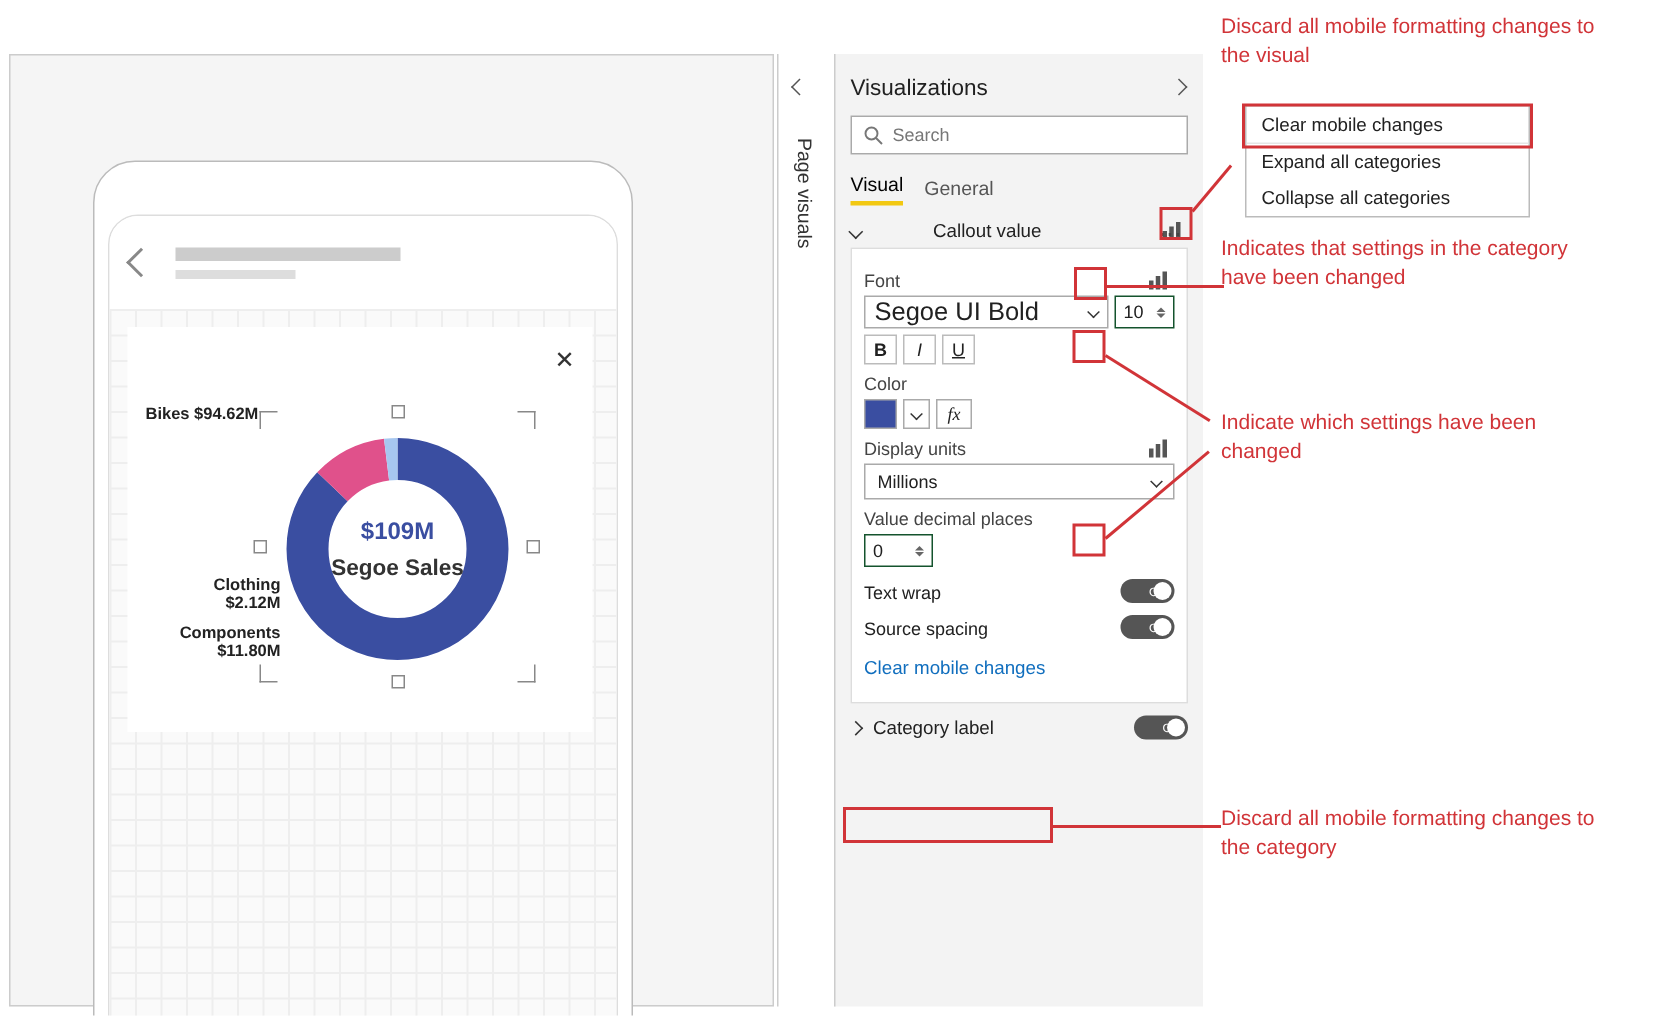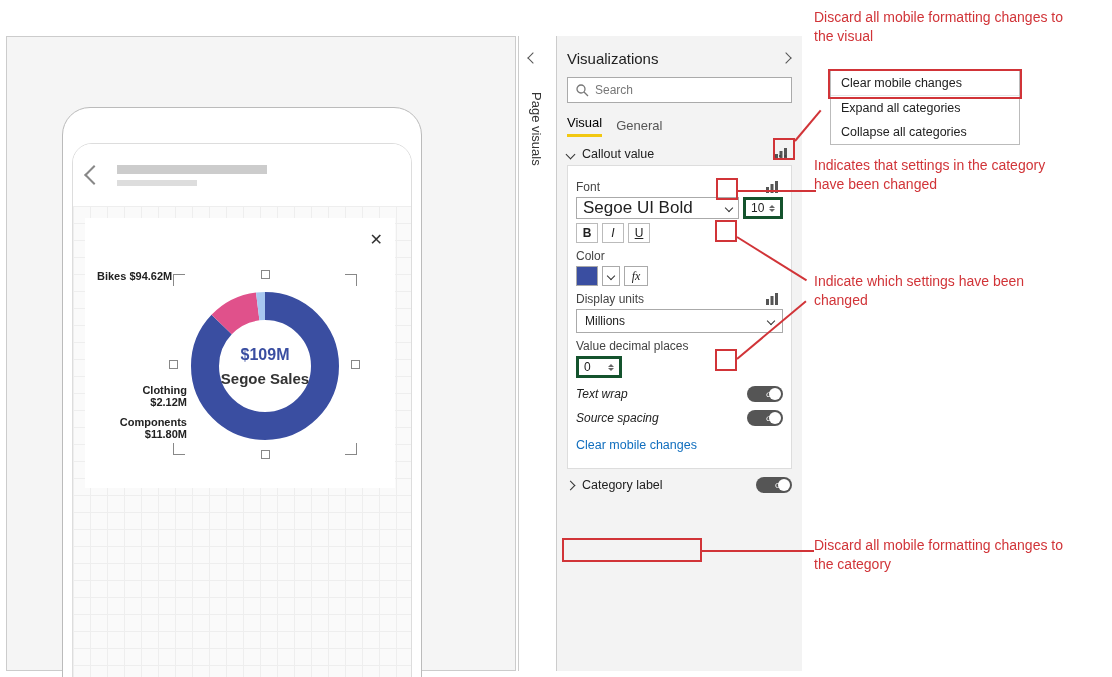--- a/index.html
+++ b/index.html
@@ -38,42 +38,42 @@
 
 .panel { position: absolute; left: 556px; top: 36px; width: 246px; height: 635px; background: #f3f3f3; border-left: 1px solid #ccc; padding: 14px 10px; }
 .panel h3 { font-size: 15px; font-weight: 400; margin-bottom: 10px; }
 .expand-chev { position: absolute; right: 12px; top: 18px; width: 8px; height: 8px; border-right: 1.5px solid #555; border-top: 1.5px solid #555; transform: rotate(45deg); }
 .search-box { display: flex; align-items: center; background: #fff; border: 1px solid #aaa; height: 26px; padding: 0 8px; font-size: 12px; color: #777; }
 .search-box svg { margin-right: 6px; }
 .tabs { display: flex; gap: 14px; margin: 12px 0 10px; font-size: 13px; align-items: flex-end; }
 .tab { padding-bottom: 4px; color: #555; }
 .tab.active { border-bottom: 3px solid #f2c811; color: #000; }
 .ellipsis { position: absolute; right: 13px; top: 110px; font-size: 16px; letter-spacing: 1px; color: #444; }
-.cat-header { display: flex; align-items: center; font-size: 12.5px; margin: 8px 0 4px; }
+.cat-header { display: flex; align-items: center; font-size: 12.5px; margin: 8px 0 4px; gap: 40px; }
 .cat-header .chev { width: 7px; height: 7px; border-right: 1.5px solid #333; border-bottom: 1.5px solid #333; transform: rotate(45deg); margin-right: 8px; }
 .cat-header.collapsed .chev { transform: rotate(-45deg); }
 .indicator { display:inline-block; width:18px; height:14px; }
 .indicator svg { vertical-align: top; }
 
 .card { background: #fff; border: 1px solid #ddd; padding: 8px; font-size: 12px; }
 .card .label { color: #444; margin: 6px 0 3px; display: flex; align-items: center; gap: 3px; }
 .field-row { display: flex; gap: 4px; }
 .dd { flex: 1; border: 1px solid #aaa; height: 22px; display: flex; align-items: center; padding: 0 6px; background: #fff; font-size: 17px; justify-content: space-between; }
 .dd-chev { width: 6px; height: 6px; border-right: 1px solid #333; border-bottom: 1px solid #333; transform: rotate(45deg); }
-.num-box { width: 40px; border: 3px solid #14532d; height: 22px; display: flex; align-items: center; padding: 0 5px; font-size: 12px; justify-content: space-between; }
+.num-box { width: 40px; border: 1px solid #14532d; height: 22px; display: flex; align-items: center; padding: 0 5px; font-size: 12px; justify-content: space-between; }
 .stepper { display: flex; flex-direction: column; gap: 1px; }
 .stepper div { width: 0; height: 0; border-left: 3px solid transparent; border-right: 3px solid transparent; }
 .stepper .up { border-bottom: 3px solid #666; }
 .stepper .down { border-top: 3px solid #666; }
 .fmt-btns { display: flex; gap: 4px; margin-top: 4px; }
 .fmt-btn { width: 22px; height: 20px; border: 1px solid #bbb; display: flex; align-items: center; justify-content: center; font-size: 12px; font-family: 'Times New Roman', serif; }
 .color-swatch { width: 22px; height: 20px; border: 1px solid #aaa; background: #3a4ea1; }
 .fx-btn { width: 24px; height: 20px; border: 1px solid #aaa; display: flex; align-items: center; justify-content: center; font-style: italic; font-family: serif; }
 .full-dd { border: 1px solid #aaa; height: 24px; display: flex; align-items: center; justify-content: space-between; padding: 0 8px; margin-top: 2px; }
-.toggle-row { display: flex; justify-content: space-between; align-items: center; margin: 8px 0; font-size: 12px; font-style: italic; }
+.toggle-row { display: flex; justify-content: space-between; align-items: flex-end; margin: 8px 0; font-size: 12px; }
 .toggle { width: 36px; height: 16px; background: #555; border-radius: 8px; position: relative; color: #fff; font-size: 8px; display: flex; align-items: center; padding-left: 19px; }
 .toggle::after { content: ''; position: absolute; right: 2px; top: 2px; width: 12px; height: 12px; background: #fff; border-radius: 50%; }
 .link { color: #106ebe; font-size: 12.5px; padding: 4px 0 8px; }
 
 
 .ctx-menu { position: absolute; left: 830px; top: 70px; width: 190px; border: 1px solid #bbb; background: #fff; font-size: 12.5px; }
 .ctx-menu div { padding: 5px 10px; }
 .ctx-menu div:first-child { border-bottom: 1px solid #e5e5e5; }
 
 

